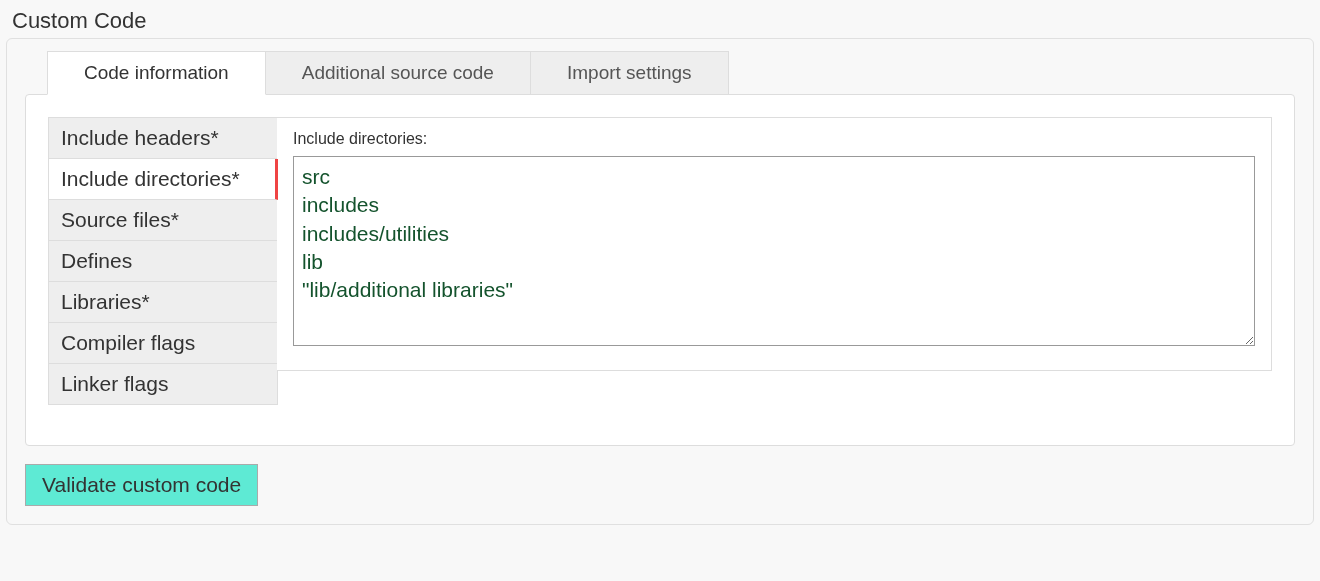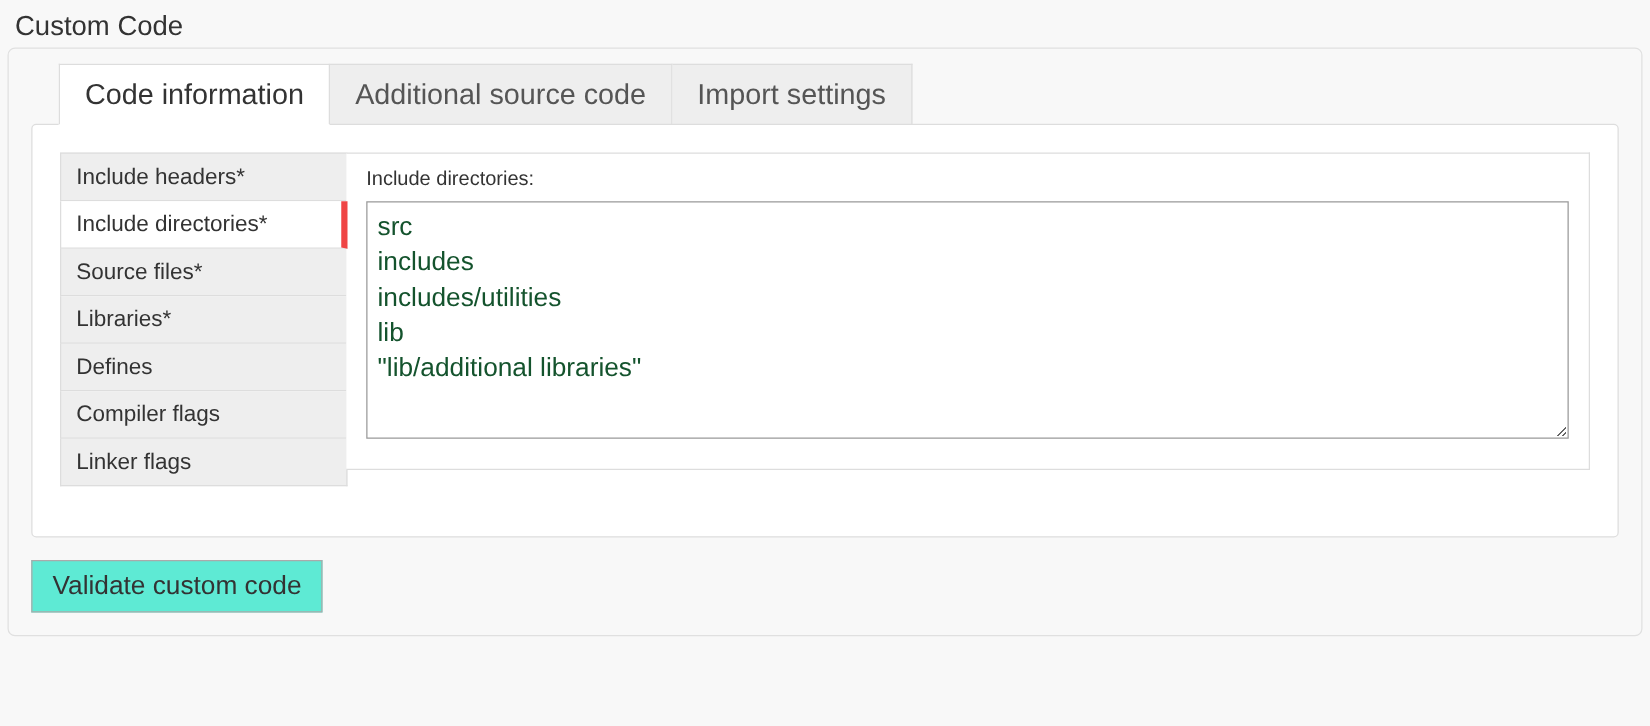--- a/index.html
+++ b/index.html
@@ -27,22 +27,22 @@
       margin: 0 6px 6px 6px;
       background: #f8f8f8;
       padding: 0;
     }
     .main-tabs {
       display: flex;
       margin-top: 12px;
       margin-left: 40px;
     }
     .main-tab {
-      padding: 10px 20px;
-      font-size: 23px;
+      padding: 10px 36px;
+      font-size: 19px;
       color: #555;
       background: #eeeeee;
       border: 1px solid #ddd;
       border-bottom: none;
       cursor: pointer;
       margin-right: 0;
     }
     .main-tab.active {
       background: #fff;
       color: #333;
@@ -71,34 +71,34 @@
       align-items: flex-start;
       gap: 12px;
     }
     .side-tabs {
       display: flex;
       flex-direction: column;
       min-width: 230px;
     }
     .side-tab {
       padding: 8px 12px;
-      font-size: 18px;
+      font-size: 21px;
       color: #333;
       background: #eeeeee;
       border: 1px solid #ddd;
       border-top: none;
       cursor: pointer;
       text-align: left;
     }
     .side-tab:first-child {
       border-top: 1px solid #ddd;
     }
     .side-tab.active {
       background: #fff;
-      border-right: 5px solid #ef4444;
+      border-right: 3px solid #ef4444;
       position: relative;
       z-index: 3;
     }
     .editor-area {
       flex: 1;
       display: flex;
       flex-direction: column;
       margin-left: -13px;
       border: 1px solid #ddd;
       border-left: none;
@@ -147,22 +147,22 @@
       <div class="main-tab">Import settings</div>
     </div>
 
     <div class="inner-panel">
       <div class="content-row">
 
         <div class="side-tabs">
           <div class="side-tab">Include headers*</div>
           <div class="side-tab active">Include directories*</div>
           <div class="side-tab">Source files*</div>
+          <div class="side-tab">Defines</div>
           <div class="side-tab">Libraries*</div>
-          <div class="side-tab">Defines</div>
           <div class="side-tab">Compiler flags</div>
           <div class="side-tab">Linker flags</div>
         </div>
 
         <div class="editor-area">
           <div class="editor-label">Include directories:</div>
           <textarea class="editor-textarea" style="">src
 includes
 includes/utilities
 lib

